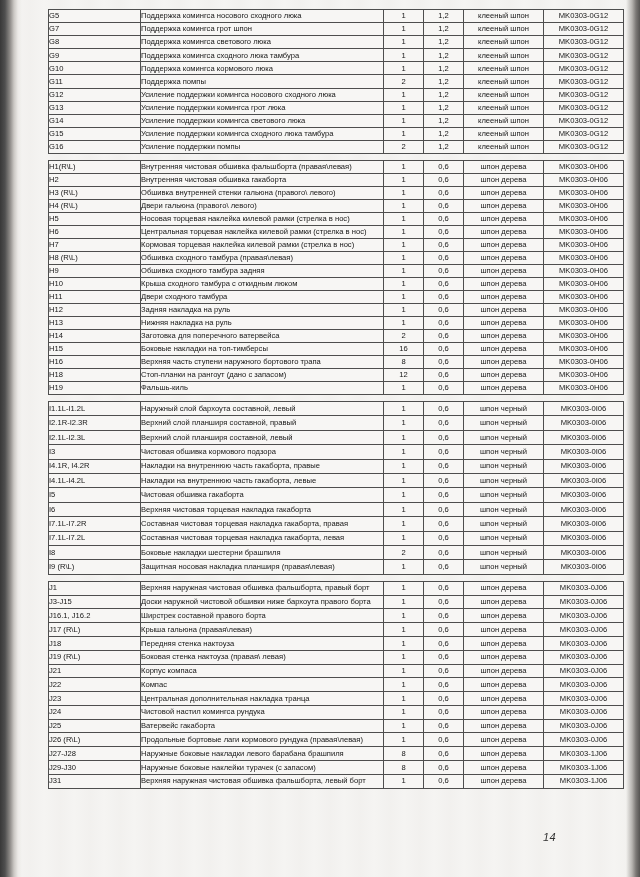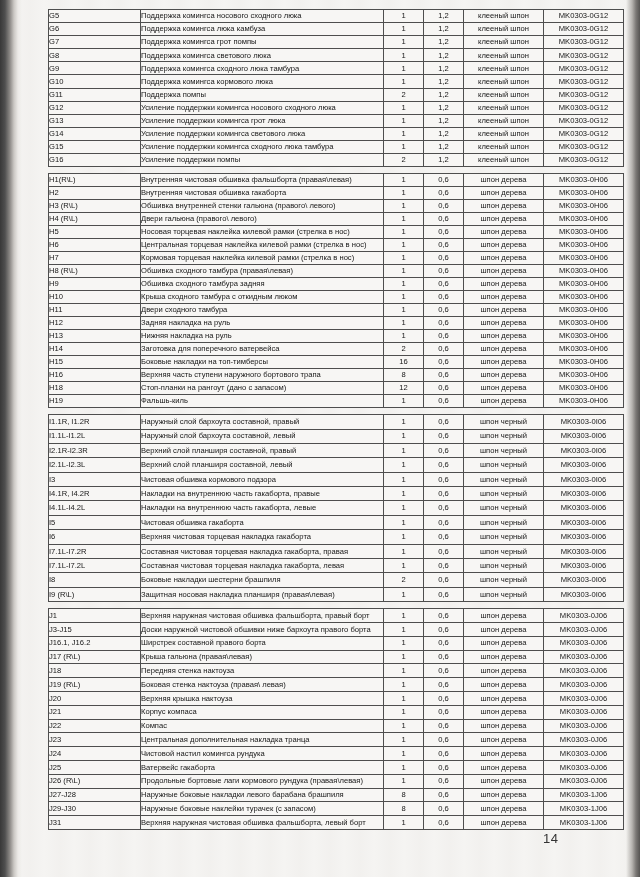--- a/index.html
+++ b/index.html
@@ -54,23 +54,24 @@
   td.c0 { padding-left: 3px; text-align: left; }
   td.c1 { padding-left: 4px; text-align: left; }
   td.c2, td.c3, td.c4, td.c5 { text-align: center; }
   .sec-g td { height: 12.1px; }
   .sec-h td { height: 12px; }
   .sec-i td { height: 13.4px; }
   .sec-j td { height: 12.8px; }
   .page-number {
     position: absolute;
     left: 543px; top: 831px;
-    font-size: 13px;
+    font-size: 11px;
     color: #333;
     letter-spacing: 0.5px;
+    font-style: italic;
   }
 </style>
 </head>
 <body>
 
 <div class="page">
   <div class="edge-left"></div>
   <div class="edge-right"></div>
   <div class="table-area" id="table-area">
       <table class="parts-table sec-g">
@@ -85,30 +86,22 @@
         <tbody>
           <tr>
             <td class="c0">G5</td>
             <td class="c1">Поддержка комингса носового сходного люка</td>
             <td class="c2">1</td>
             <td class="c3">1,2</td>
             <td class="c4">клееный шпон</td>
             <td class="c5">MK0303-0G12</td>
           </tr>
           <tr>
-            <td class="c0">G6</td>
-            <td class="c1">Поддержка комингса люка камбуза</td>
-            <td class="c2">1</td>
-            <td class="c3">1,2</td>
-            <td class="c4">клееный шпон</td>
-            <td class="c5">MK0303-0G12</td>
-          </tr>
-          <tr>
             <td class="c0">G7</td>
-            <td class="c1">Поддержка комингса грот помпы</td>
+            <td class="c1">Поддержка комингса грот шпон</td>
             <td class="c2">1</td>
             <td class="c3">1,2</td>
             <td class="c4">клееный шпон</td>
             <td class="c5">MK0303-0G12</td>
           </tr>
           <tr>
             <td class="c0">G8</td>
             <td class="c1">Поддержка комингса светового люка</td>
             <td class="c2">1</td>
             <td class="c3">1,2</td>
@@ -341,28 +334,20 @@
         <colgroup>
           <col style="width: 92px;">
           <col style="width: 243px;">
           <col style="width: 40px;">
           <col style="width: 40px;">
           <col style="width: 80px;">
           <col style="width: 80px;">
         </colgroup>
         <tbody>
           <tr>
-            <td class="c0">I1.1R, I1.2R</td>
-            <td class="c1">Наружный слой бархоута составной, правый</td>
-            <td class="c2">1</td>
-            <td class="c3">0,6</td>
-            <td class="c4">шпон черный</td>
-            <td class="c5">MK0303-0I06</td>
-          </tr>
-          <tr>
             <td class="c0">I1.1L-I1.2L</td>
             <td class="c1">Наружный слой бархоута составной, левый</td>
             <td class="c2">1</td>
             <td class="c3">0,6</td>
             <td class="c4">шпон черный</td>
             <td class="c5">MK0303-0I06</td>
           </tr>
           <tr>
             <td class="c0">I2.1R-I2.3R</td>
             <td class="c1">Верхний слой планширя составной, правый</td>
@@ -499,28 +484,20 @@
             <td class="c0">J18</td>
             <td class="c1">Передняя стенка нактоуза</td>
             <td class="c2">1</td>
             <td class="c3">0,6</td>
             <td class="c4">шпон дерева</td>
             <td class="c5">MK0303-0J06</td>
           </tr>
           <tr>
             <td class="c0">J19 (R\L)</td>
             <td class="c1">Боковая стенка нактоуза (правая\ левая)</td>
-            <td class="c2">1</td>
-            <td class="c3">0,6</td>
-            <td class="c4">шпон дерева</td>
-            <td class="c5">MK0303-0J06</td>
-          </tr>
-          <tr>
-            <td class="c0">J20</td>
-            <td class="c1">Верхняя крышка нактоуза</td>
             <td class="c2">1</td>
             <td class="c3">0,6</td>
             <td class="c4">шпон дерева</td>
             <td class="c5">MK0303-0J06</td>
           </tr>
           <tr>
             <td class="c0">J21</td>
             <td class="c1">Корпус компаса</td>
             <td class="c2">1</td>
             <td class="c3">0,6</td>

